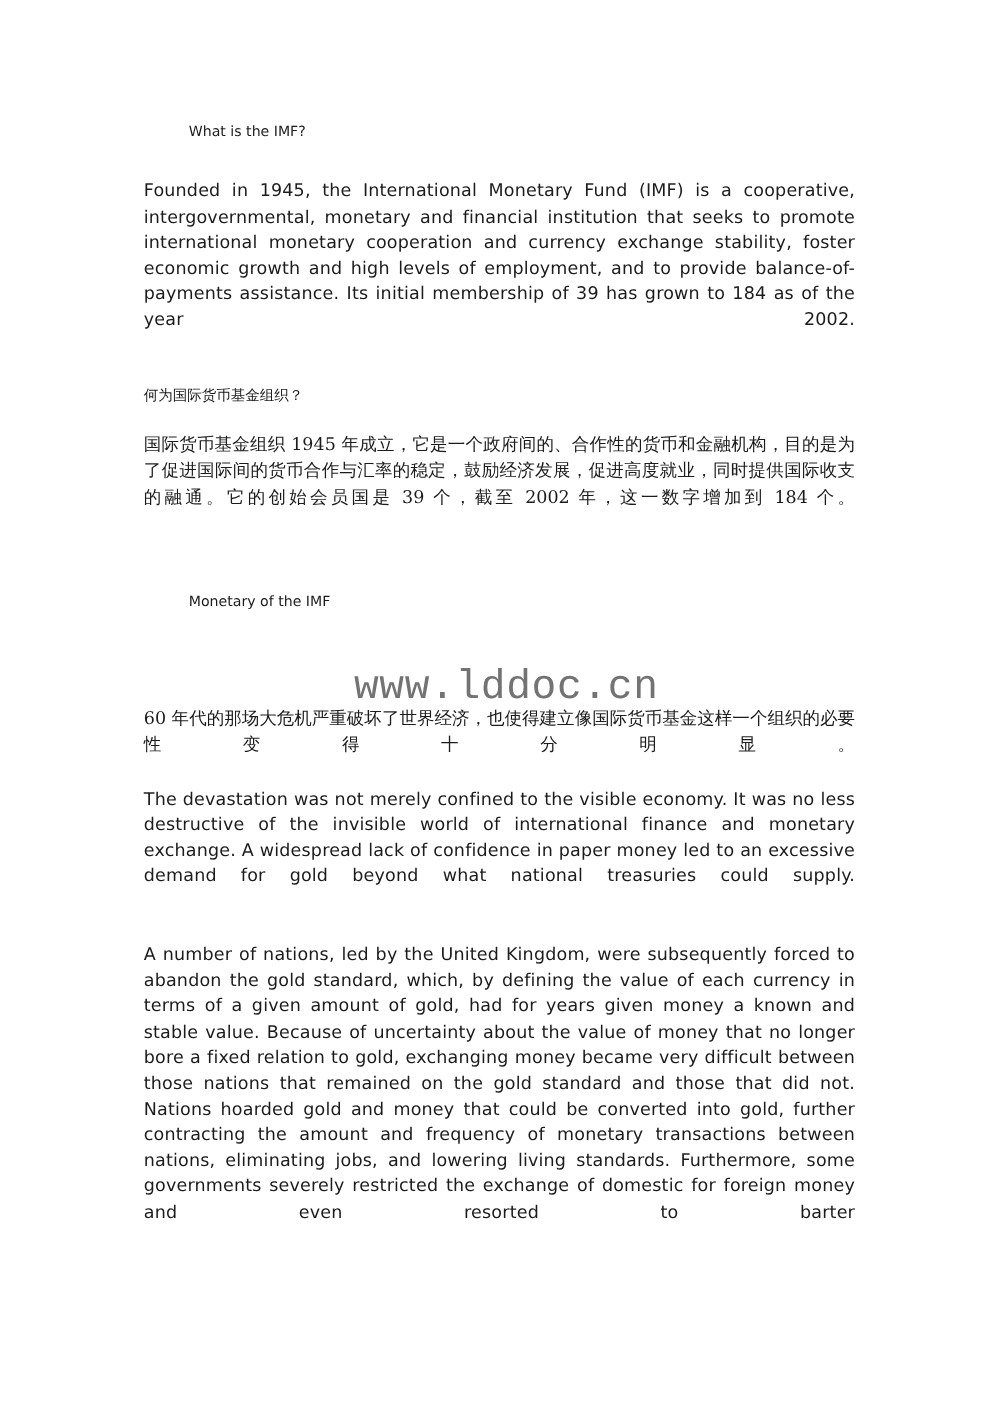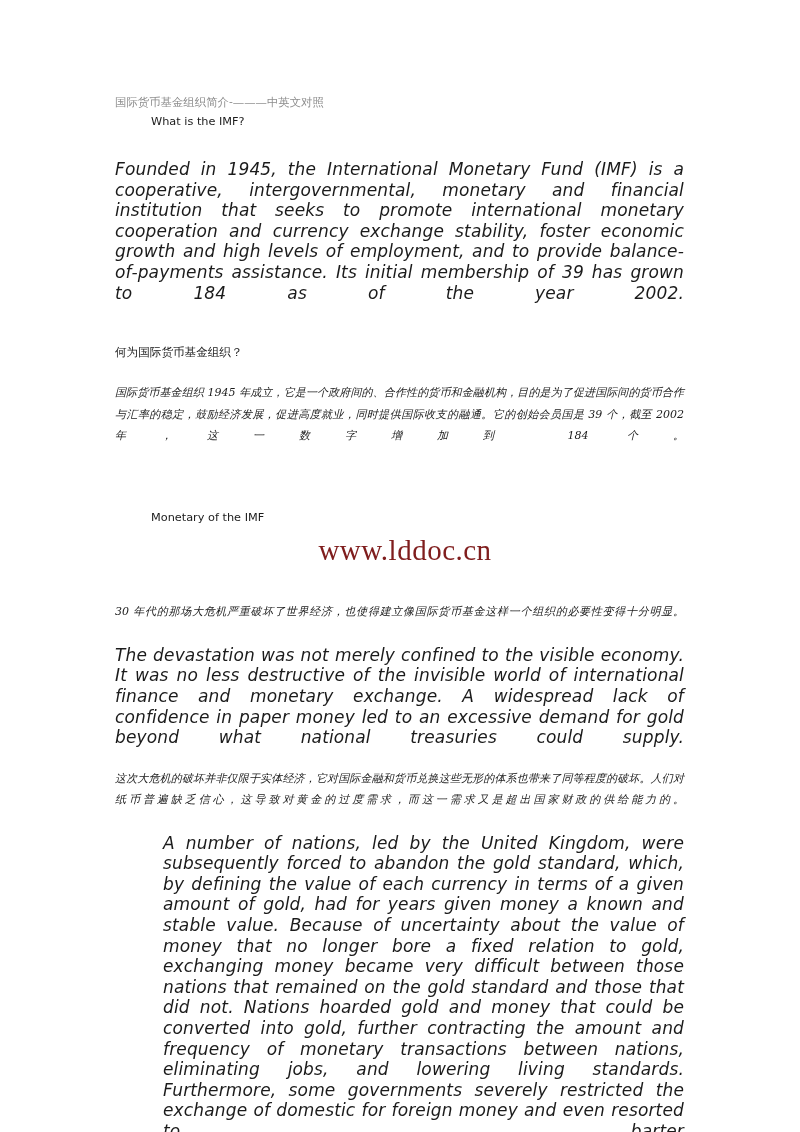--- a/index.html
+++ b/index.html
@@ -32,39 +32,37 @@
     width: 569px;
   }
 
   
   .blk {
     margin: 0;
     text-align: justify;
     text-justify: inter-word;
     color: #1a1a1a;
   }
-  .blk:last-child { text-align: justify; margin-left: 48px; }
+  .blk:last-child { text-align: justify; }
 
   
   .en {
     font-family: "DejaVu Sans", "Liberation Sans", sans-serif;
-    font-size: 17px;
+    font-size: 14px;
     line-height: 20.6px;
     letter-spacing: 0.15px;
     color: #1b1b1b;
-    font-style: italic;
   }
 
   
   .zh {
     font-family: "DejaVu Serif", "Liberation Serif", serif;
-    font-size: 11px;
+    font-size: 14px;
     line-height: 21.4px;
     color: #1b1b1b;
-    font-style: italic;
   }
 
   
   .zh-title-gray {
     font-family: "DejaVu Serif", "Liberation Serif", serif;
     font-size: 11.4px;
     line-height: 16px;
     color: #8d8d8d;
     text-align: left;
   }
@@ -99,38 +97,37 @@
   .gap-28 { height: 28px; }
   .gap-40 { height: 40px; }
 
   
   #watermark {
     position: absolute;
     left: 245px;
     top: 531px;
     width: 320px;
     text-align: center;
-    font-family: Liberation Serif, serif;
-    font-size: 29px;
+    font-family: Liberation Mono, monospace;
+    font-size: 33px;
     line-height: 38px;
     letter-spacing: 0.5px;
-    color: #7f1d1d;
+    color: #737373;
     user-select: none;
     pointer-events: none;
     white-space: nowrap;
   }
 </style>
 </head>
 <body>
 
 <div id="page">
 
   <div id="content">
 
-    <div class="blk zh-title-gray">国际货币基金组织简介-———中英文对照</div>
 
     <div class="gap-2"></div>
 
     <div class="blk en-head">What is the IMF?</div>
 
     <div class="gap-28"></div>
 
     <div class="blk en force-justify">Founded in 1945, the International Monetary Fund (IMF) is a cooperative, intergovernmental, monetary and financial institution that seeks to promote international monetary cooperation and currency exchange stability, foster economic growth and high levels of employment, and to provide balance-of-payments assistance. Its initial membership of 39 has grown to 184 as of the year 2002.</div>
 
     <div class="gap-40"></div>
@@ -145,29 +142,28 @@
     <div class="gap-22"></div>
 
     <div class="blk en-head">Monetary of the IMF</div>
 
     <div class="gap-26"></div>
 
 
     <div class="gap-40"></div>
     <div class="gap-8"></div>
 
-    <div class="blk zh force-justify">30 年代的那场大危机严重破坏了世界经济，也使得建立像国际货币基金这样一个组织的必要性变得十分明显。</div>
+    <div class="blk zh force-justify">60 年代的那场大危机严重破坏了世界经济，也使得建立像国际货币基金这样一个组织的必要性变得十分明显。</div>
 
     <div class="gap-22"></div>
 
     <div class="blk en force-justify">The devastation was not merely confined to the visible economy. It was no less destructive of the invisible world of international finance and monetary exchange. A widespread lack of confidence in paper money led to an excessive demand for gold beyond what national treasuries could supply.</div>
 
     <div class="gap-20"></div>
 
-    <div class="blk zh force-justify">这次大危机的破坏并非仅限于实体经济，它对国际金融和货币兑换这些无形的体系也带来了同等程度的破坏。人们对纸币普遍缺乏信心，这导致对黄金的过度需求，而这一需求又是超出国家财政的供给能力的。</div>
 
     <div class="gap-22"></div>
 
     <div class="blk en force-justify">A number of nations, led by the United Kingdom, were subsequently forced to abandon the gold standard, which, by defining the value of each currency in terms of a given amount of gold, had for years given money a known and stable value. Because of uncertainty about the value of money that no longer bore a fixed relation to gold, exchanging money became very difficult between those nations that remained on the gold standard and those that did not. Nations hoarded gold and money that could be converted into gold, further contracting the amount and frequency of monetary transactions between nations, eliminating jobs, and lowering living standards. Furthermore, some governments severely restricted the exchange of domestic for foreign money and even resorted to barter</div>
 
   </div>
 
   <div id="watermark">www.lddoc.cn</div>
 
 </div>

